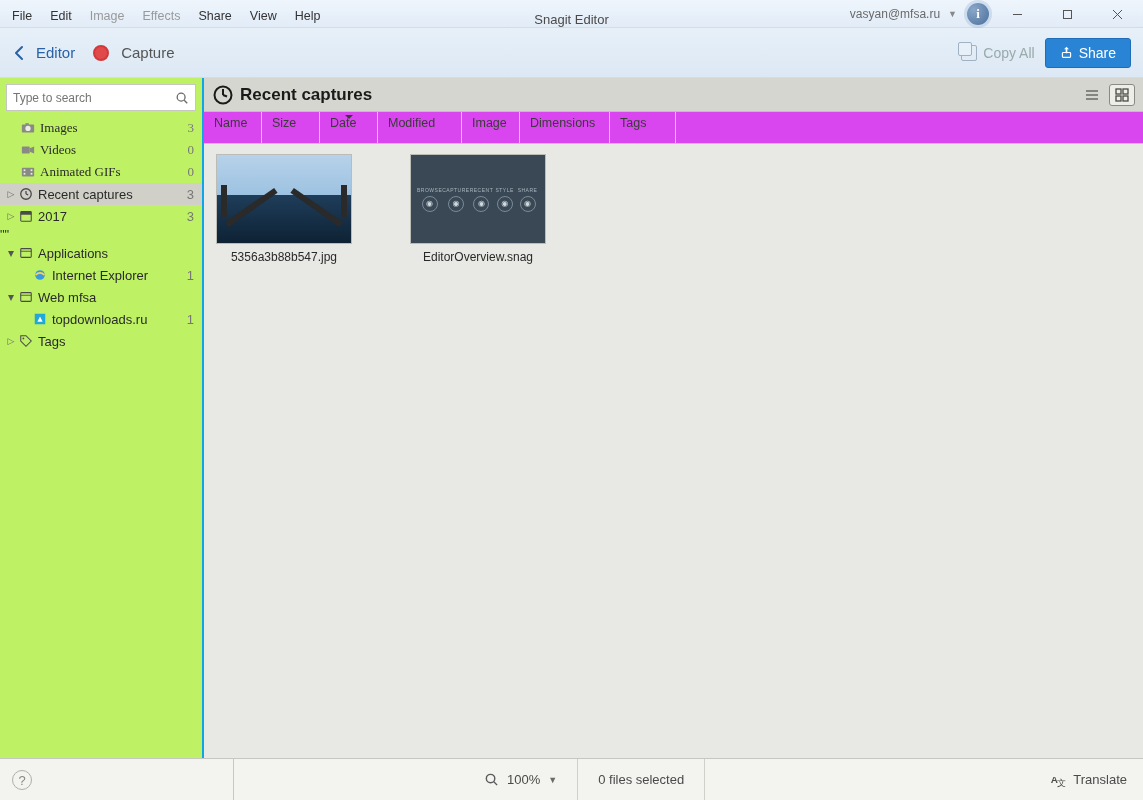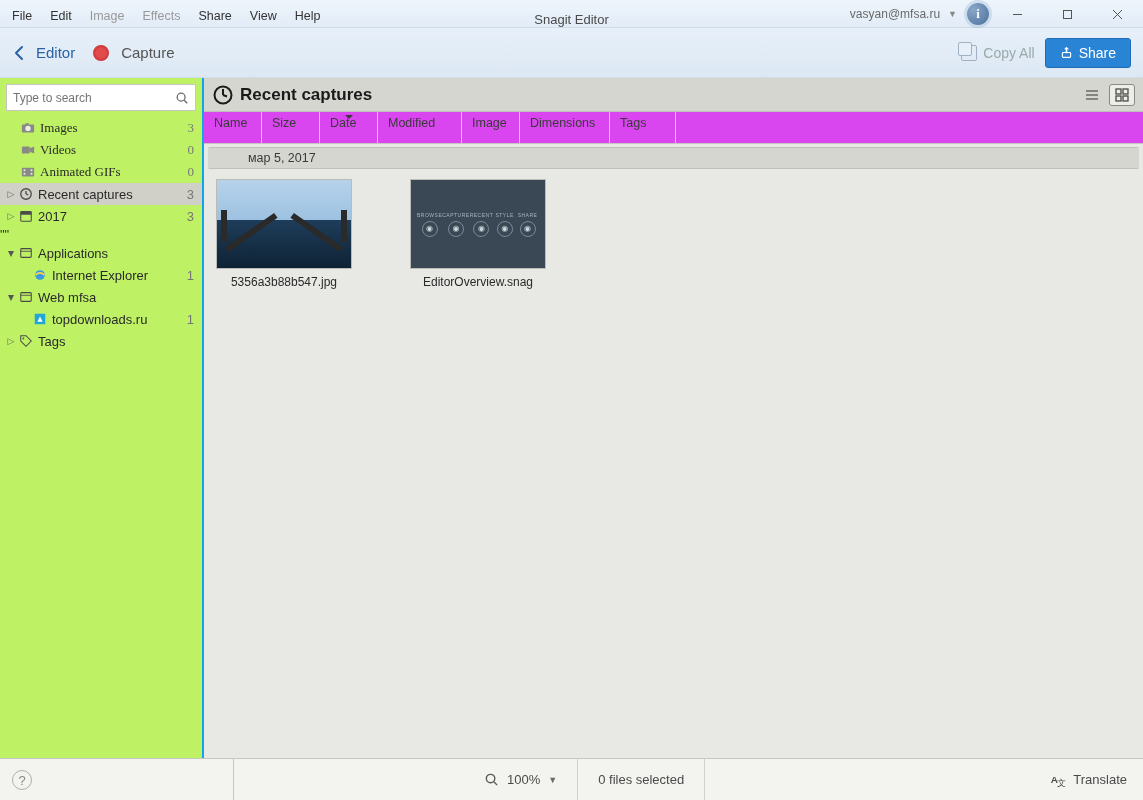--- a/index.html
+++ b/index.html
@@ -424,21 +424,20 @@
     <div class="colhead">
       <div class="col" style="width:58px">Name</div>
       <div class="col" style="width:58px">Size</div>
       <div class="col sorted" style="width:58px">Date</div>
       <div class="col" style="width:84px">Modified</div>
       <div class="col" style="width:58px">Image</div>
       <div class="col" style="width:90px">Dimensions</div>
       <div class="col" style="width:66px">Tags</div>
     </div>
 
-    <div class="grouphdr">мар 5, 2017</div>
 
     <div class="thumbs">
       <div class="thumb">
         <div class="timg bridge">
           <span class="pillar l"></span>
             <span class="pillar r"></span>
         </div>
         <div class="tcap">5356a3b88b547.jpg</div>
       </div>
       <div class="thumb">

